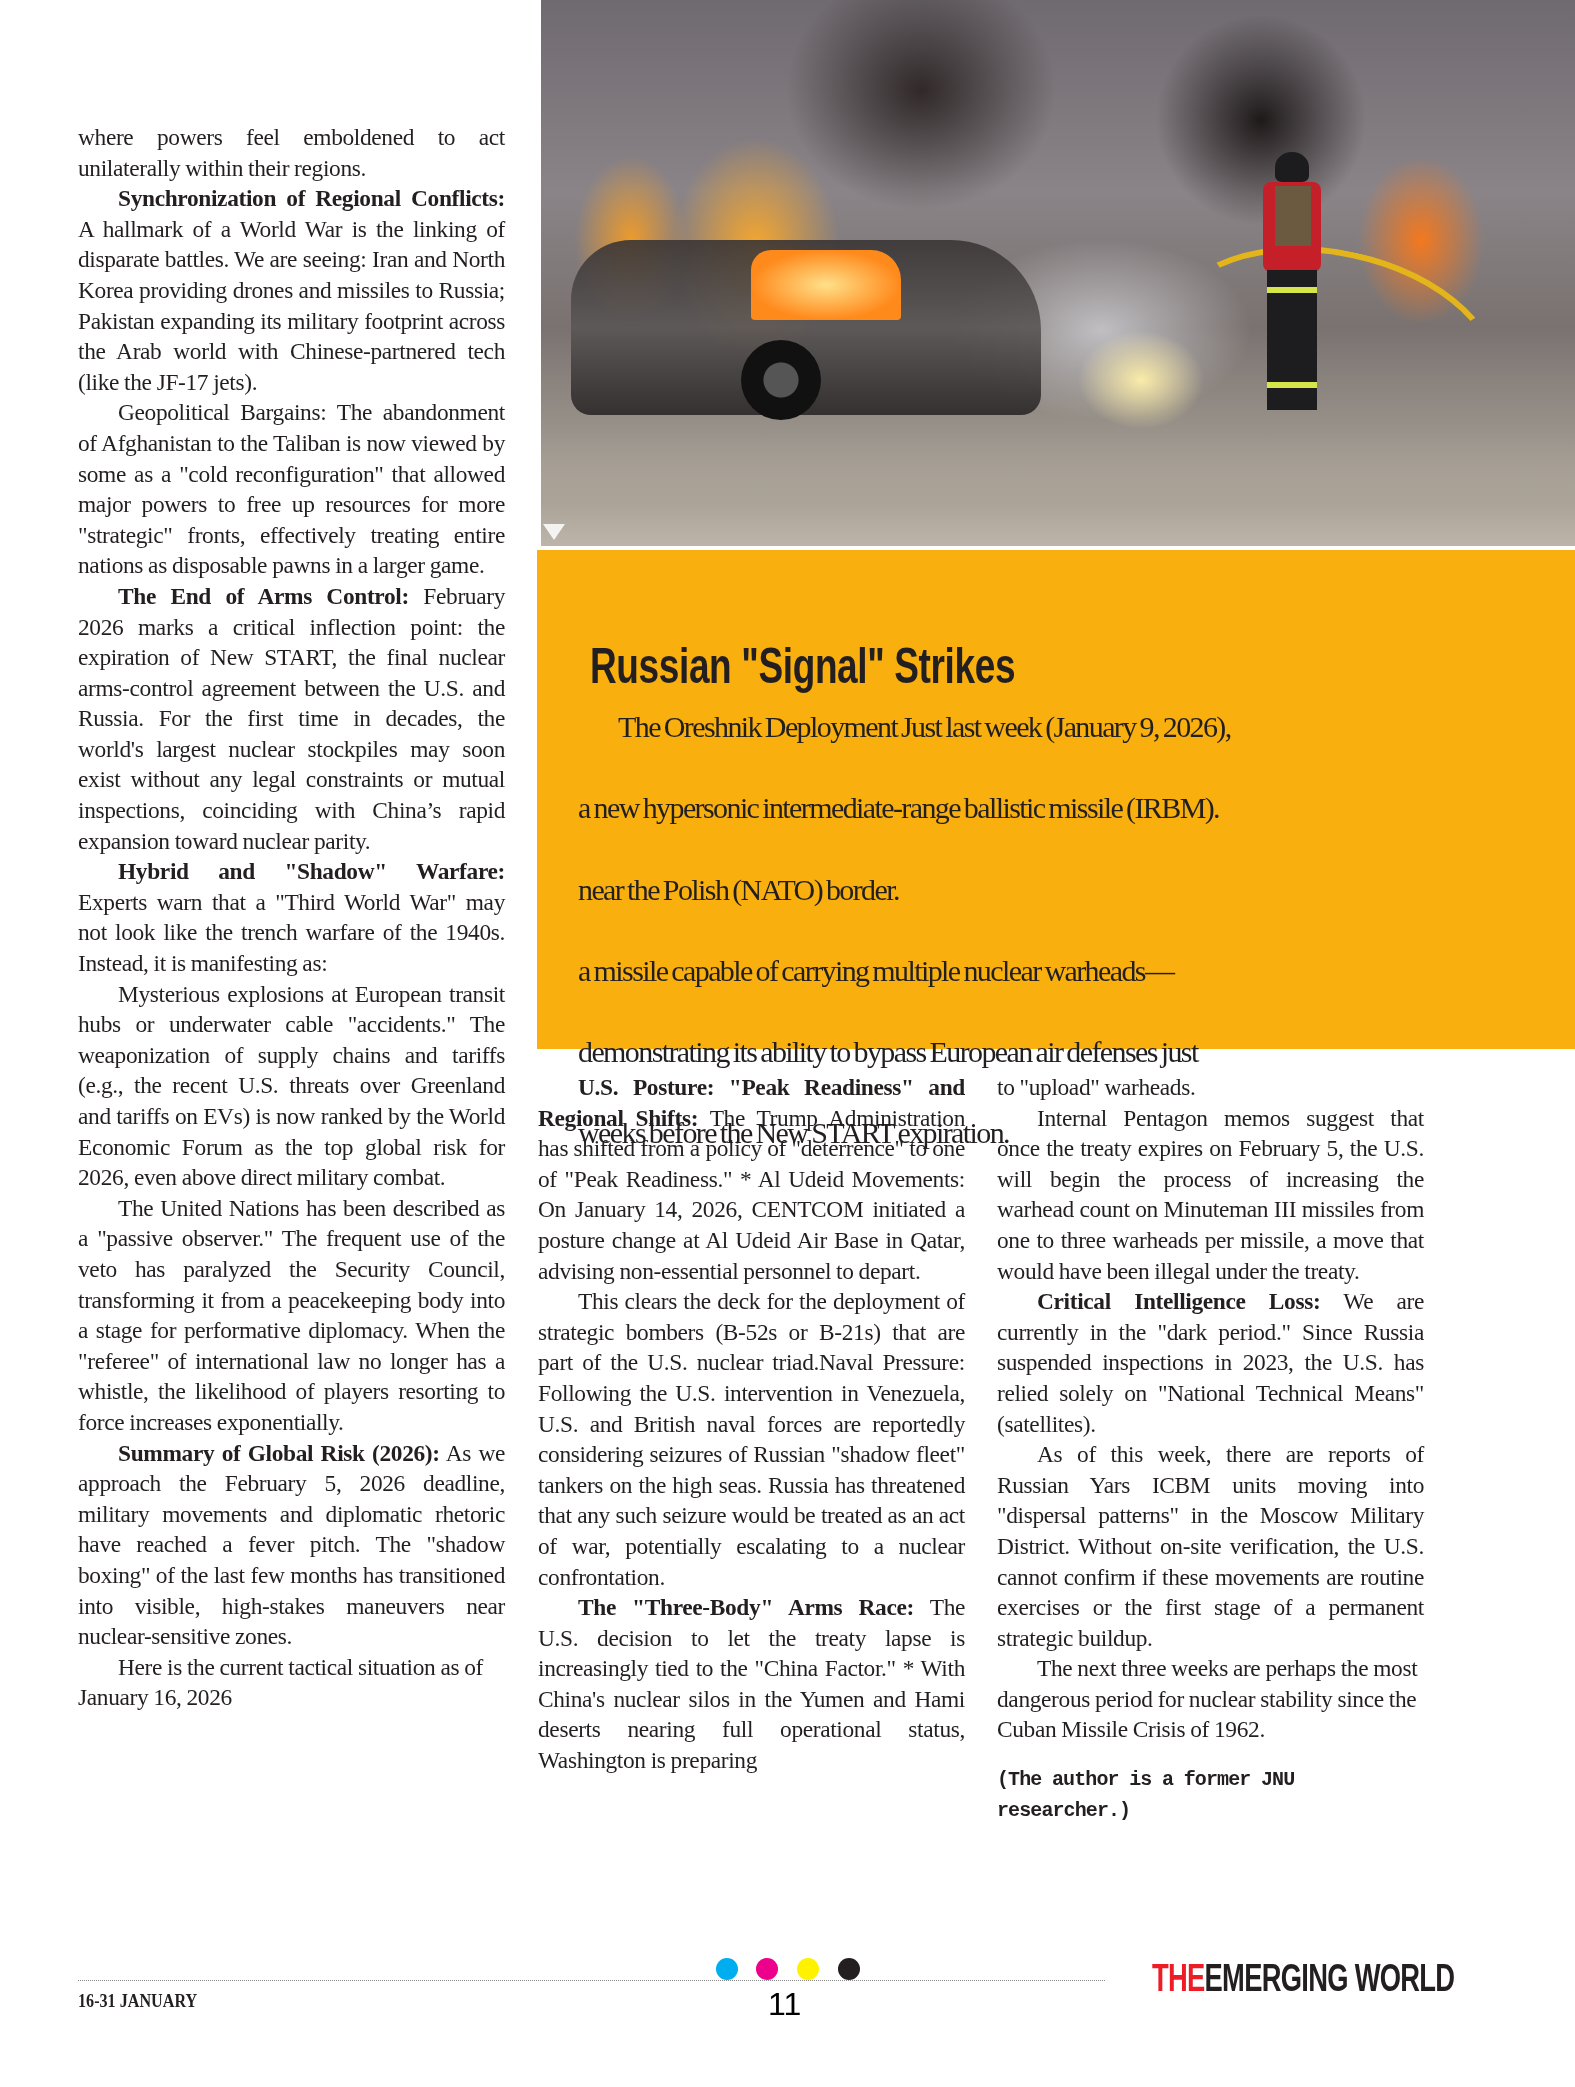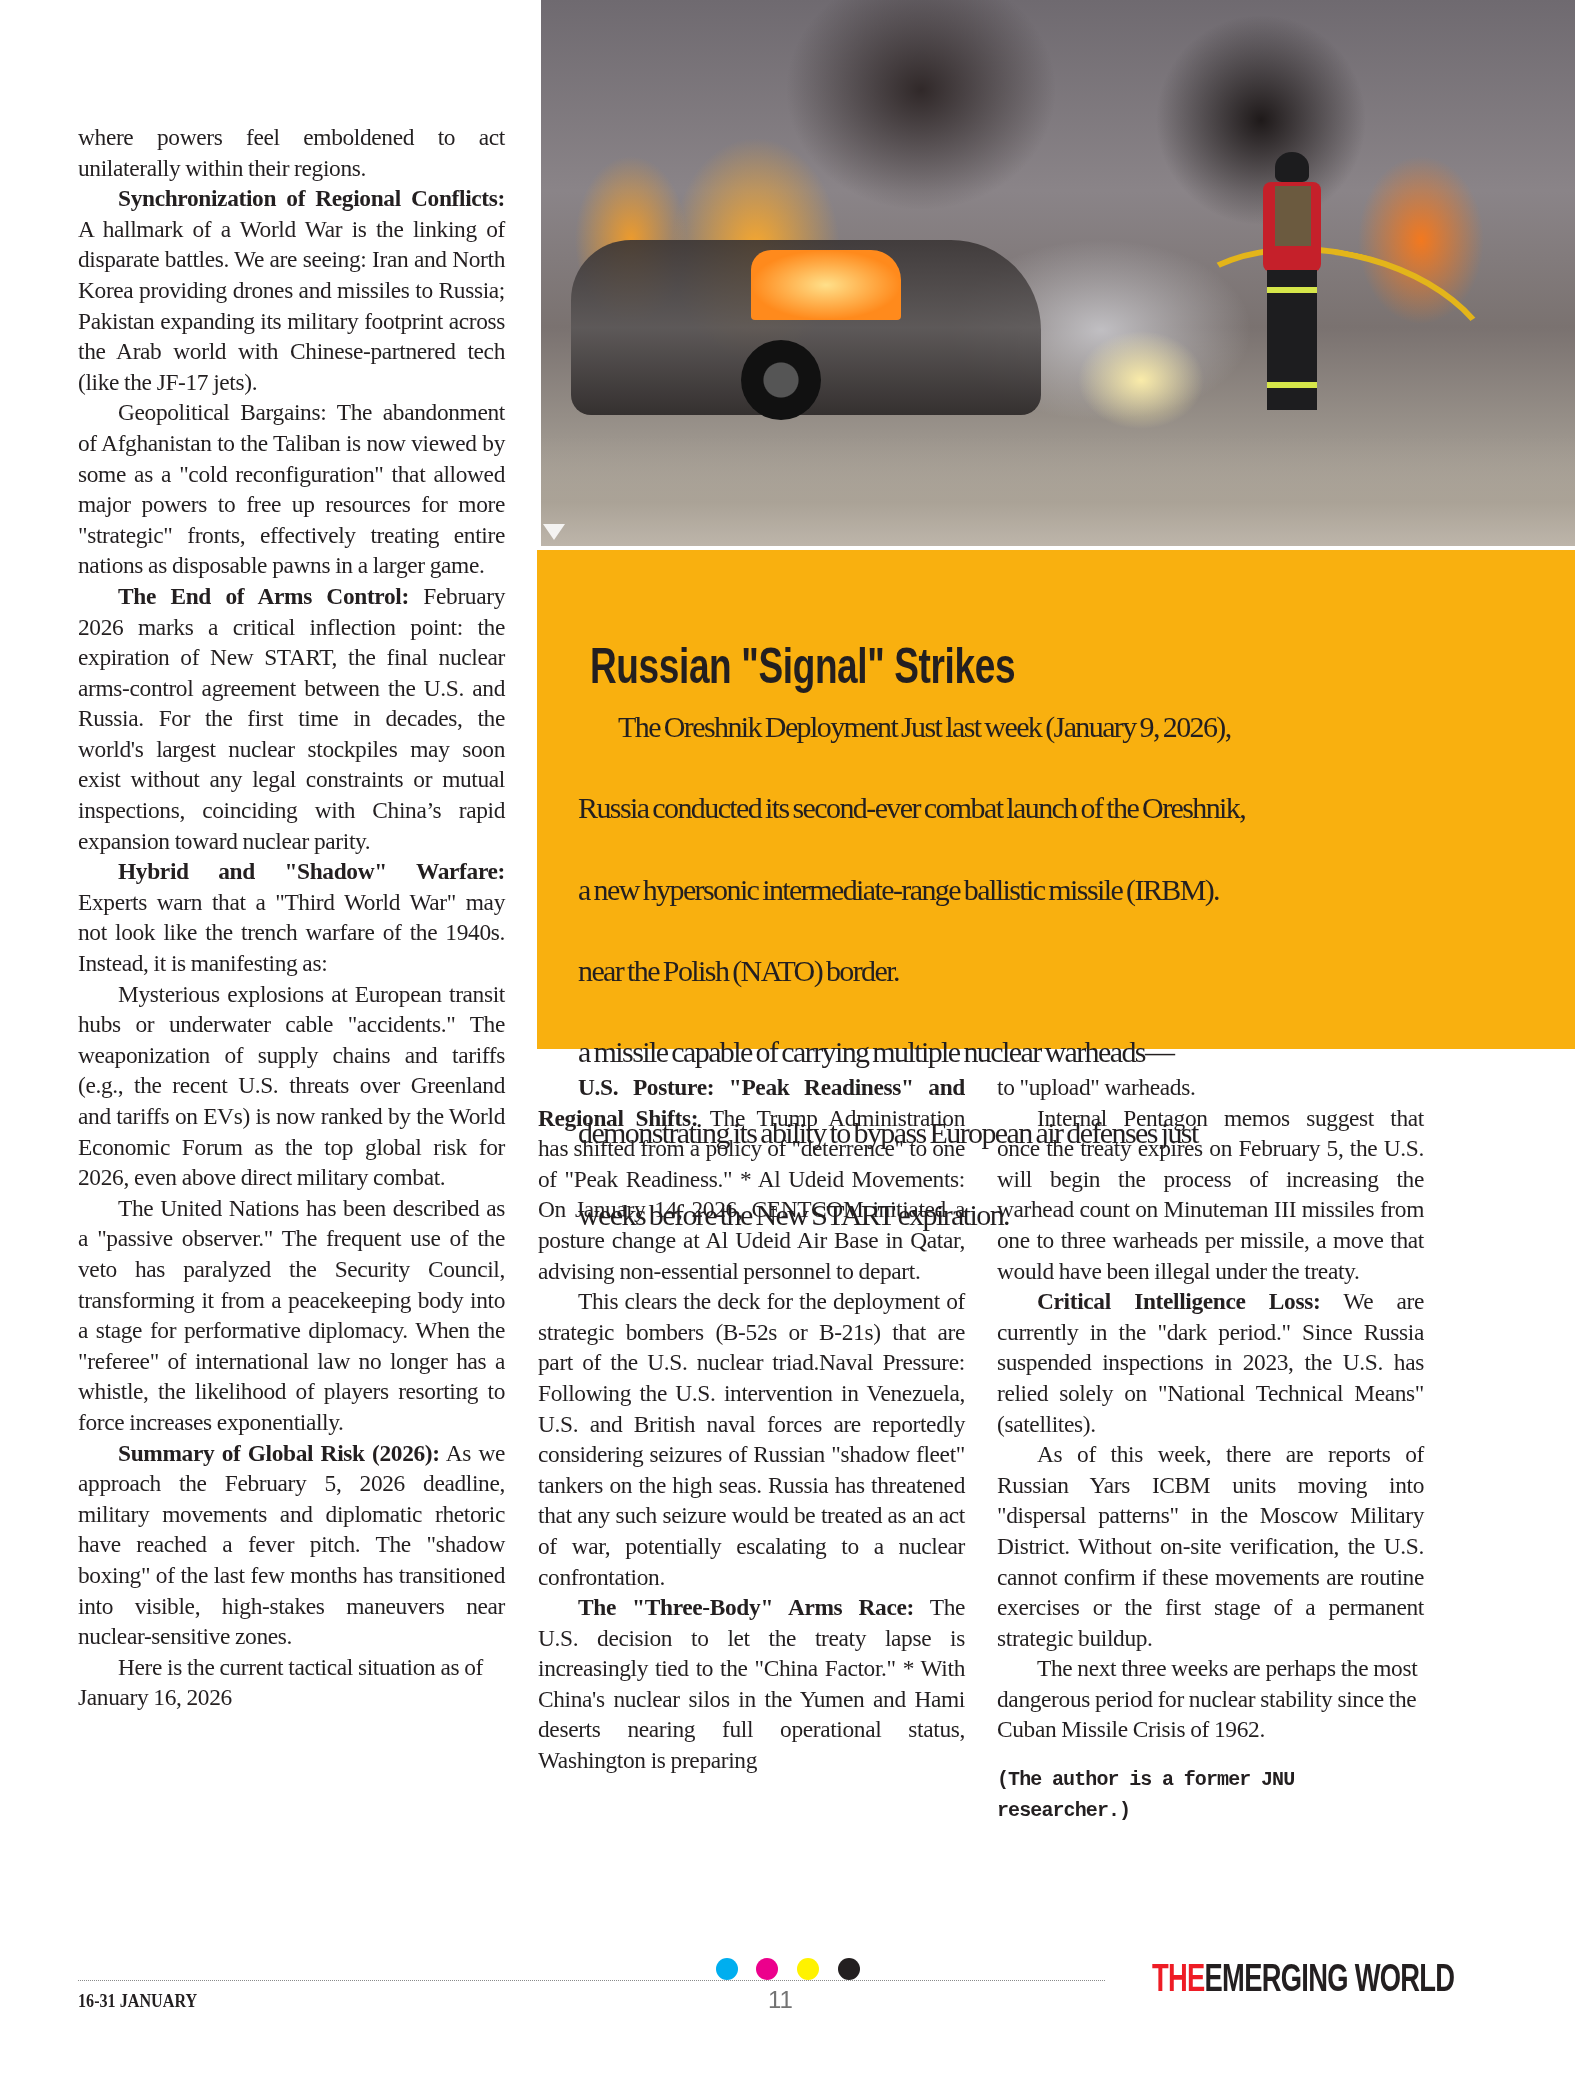--- a/index.html
+++ b/index.html
@@ -107,21 +107,21 @@
   .reg-dot { position: absolute; top: 1958px; width: 22px; height: 22px; border-radius: 50%; }
   #footer-date {
     position: absolute; left: 78px; top: 1990px;
     font-family: "Liberation Serif", "DejaVu Serif", serif; font-weight: bold;
     font-size: 19px; color: #231f20; transform: scaleX(0.85); transform-origin: left top;
     white-space: nowrap;
   }
   #footer-page {
     position: absolute; left: 768px; top: 1986px;
     font-family: "Liberation Sans", "DejaVu Sans", sans-serif;
-    font-size: 24px; color: #737373;
+    font-size: 32px; color: #000000;
   }
   #footer-logo {
     position: absolute; left: 1152px; top: 1959px;
     font-family: "Liberation Sans", "DejaVu Sans", sans-serif;
     font-weight: bold; font-size: 38px; line-height: 38px; letter-spacing: -1px;
     transform: scaleX(0.72); transform-origin: left top; white-space: nowrap;
   }
   #footer-logo .the { color: #ee1c25; }
   #footer-logo .rest { color: #231f20; }
 </style>
@@ -143,21 +143,20 @@
   </div>
   <div class="debris"></div>
   <div class="corner-mark"></div>
 </div>
 
 <section id="signal-box">
   <h2 id="signal-title">Russian "Signal" Strikes</h2>
   <div id="signal-body">
     <p class="ind">
       <span class="line">The Oreshnik Deployment Just last week (January 9, 2026),</span>
-      <span class="line" style="text-indent:0">Russia conducted its second-ever combat launch of the Oreshnik,</span>
       <span class="line" style="text-indent:0">a new hypersonic intermediate-range ballistic missile (IRBM).</span>
       <span class="line" style="text-indent:0">near the Polish (NATO) border.</span>
     </p>
     <p class="ind">
       <span class="line" style="text-indent:0">a missile capable of carrying multiple nuclear warheads—</span>
       <span class="line" style="text-indent:0">demonstrating its ability to bypass European air defenses just</span>
       <span class="line" style="text-indent:0">weeks before the New START expiration.</span>
     </p>
   </div>
 </section>

